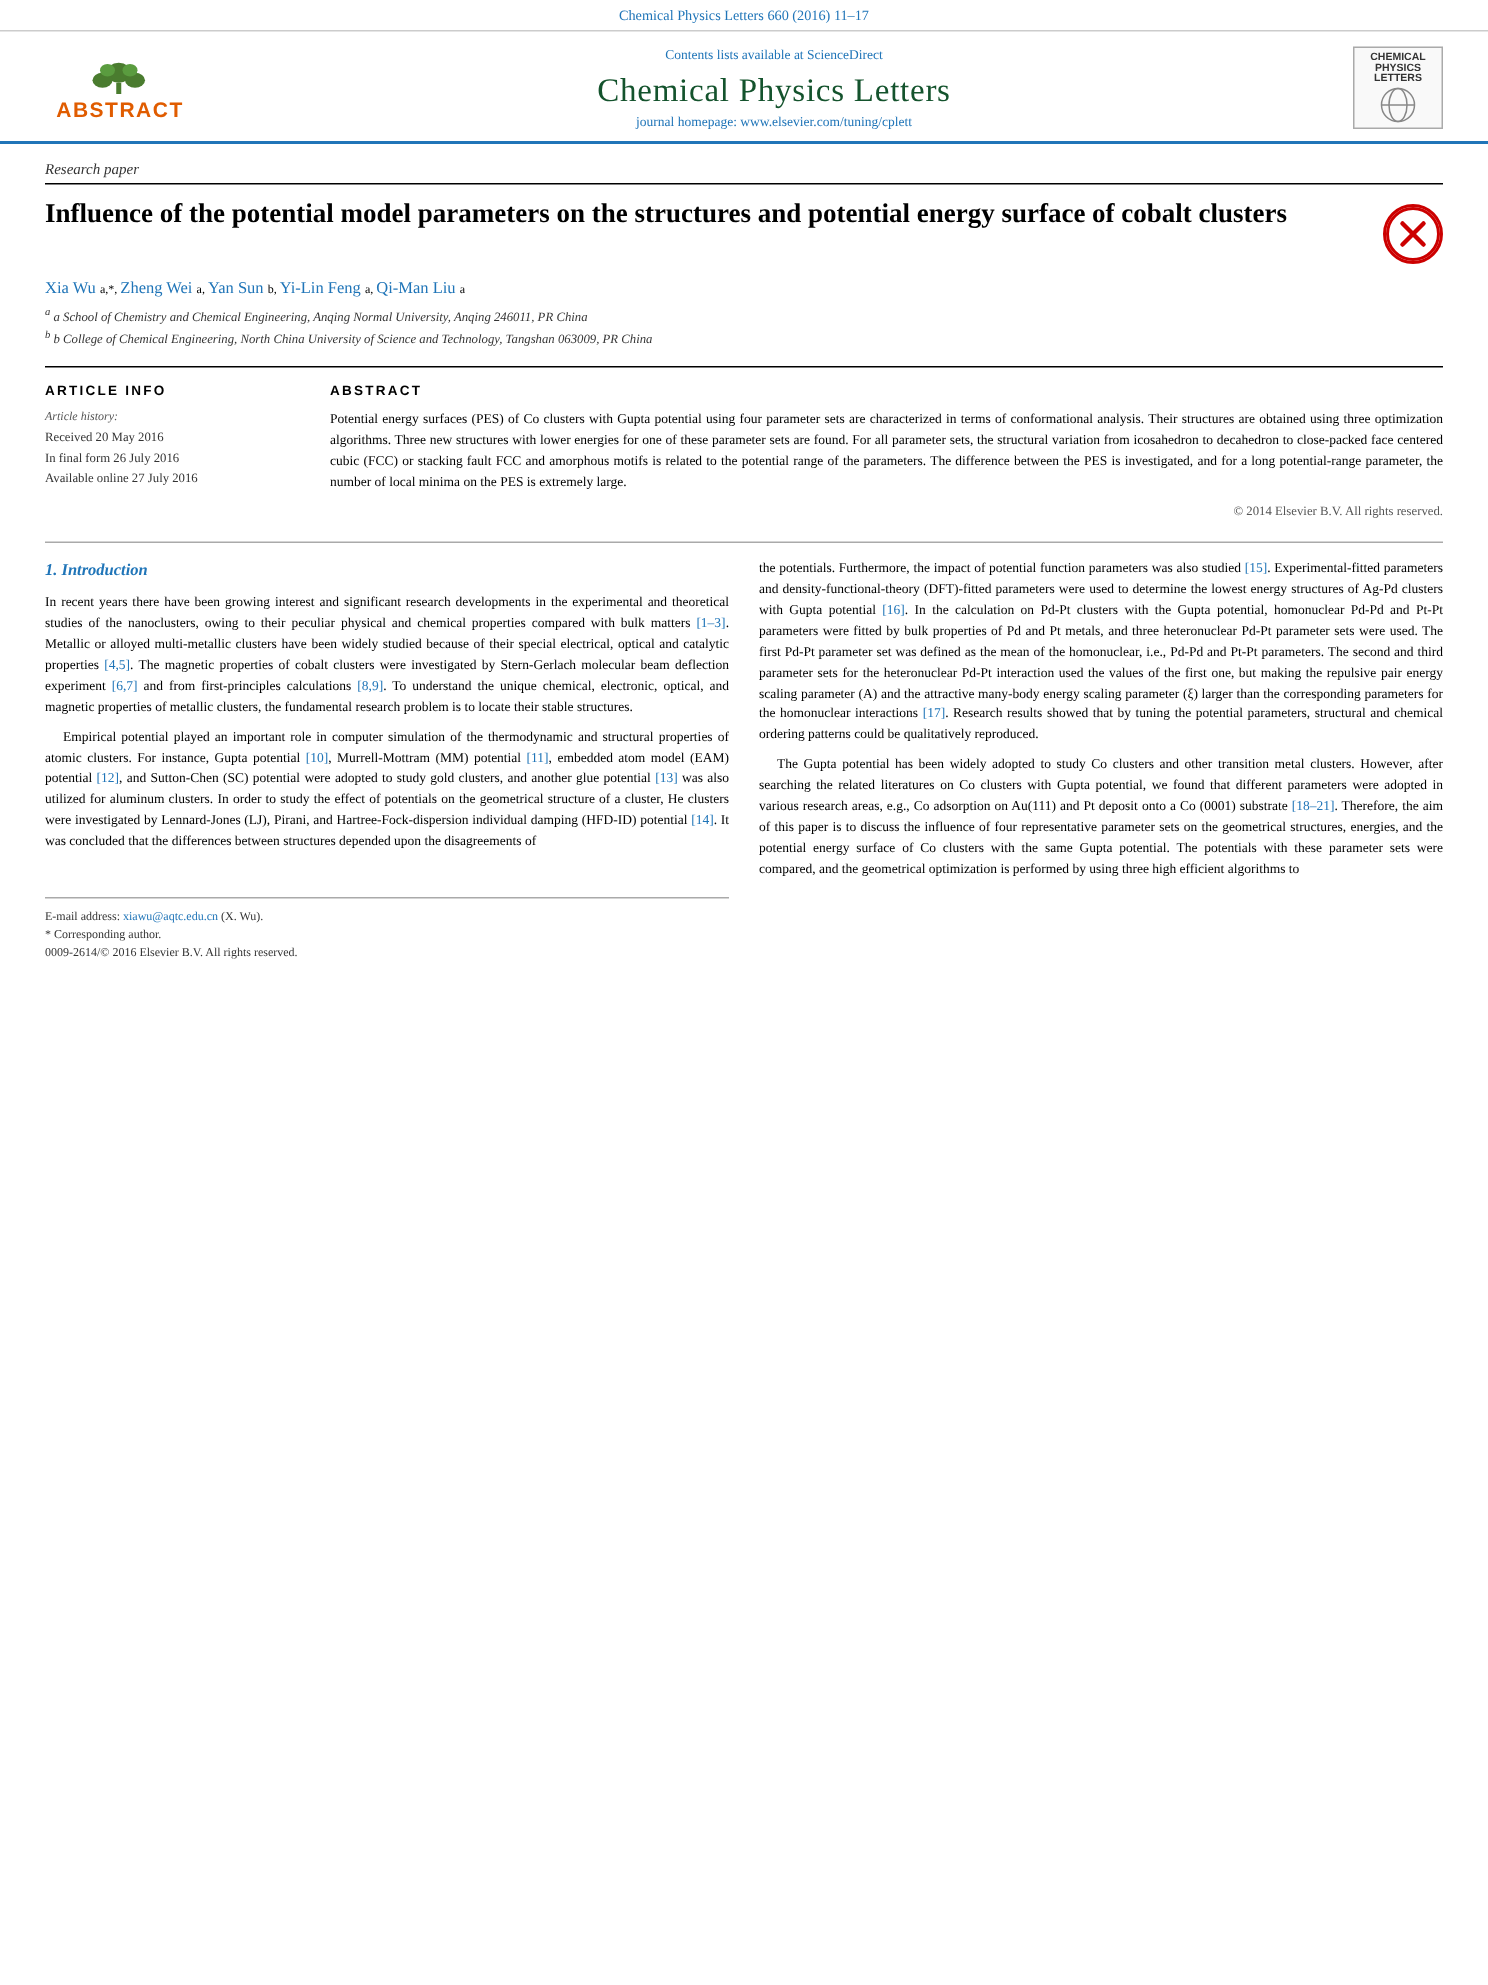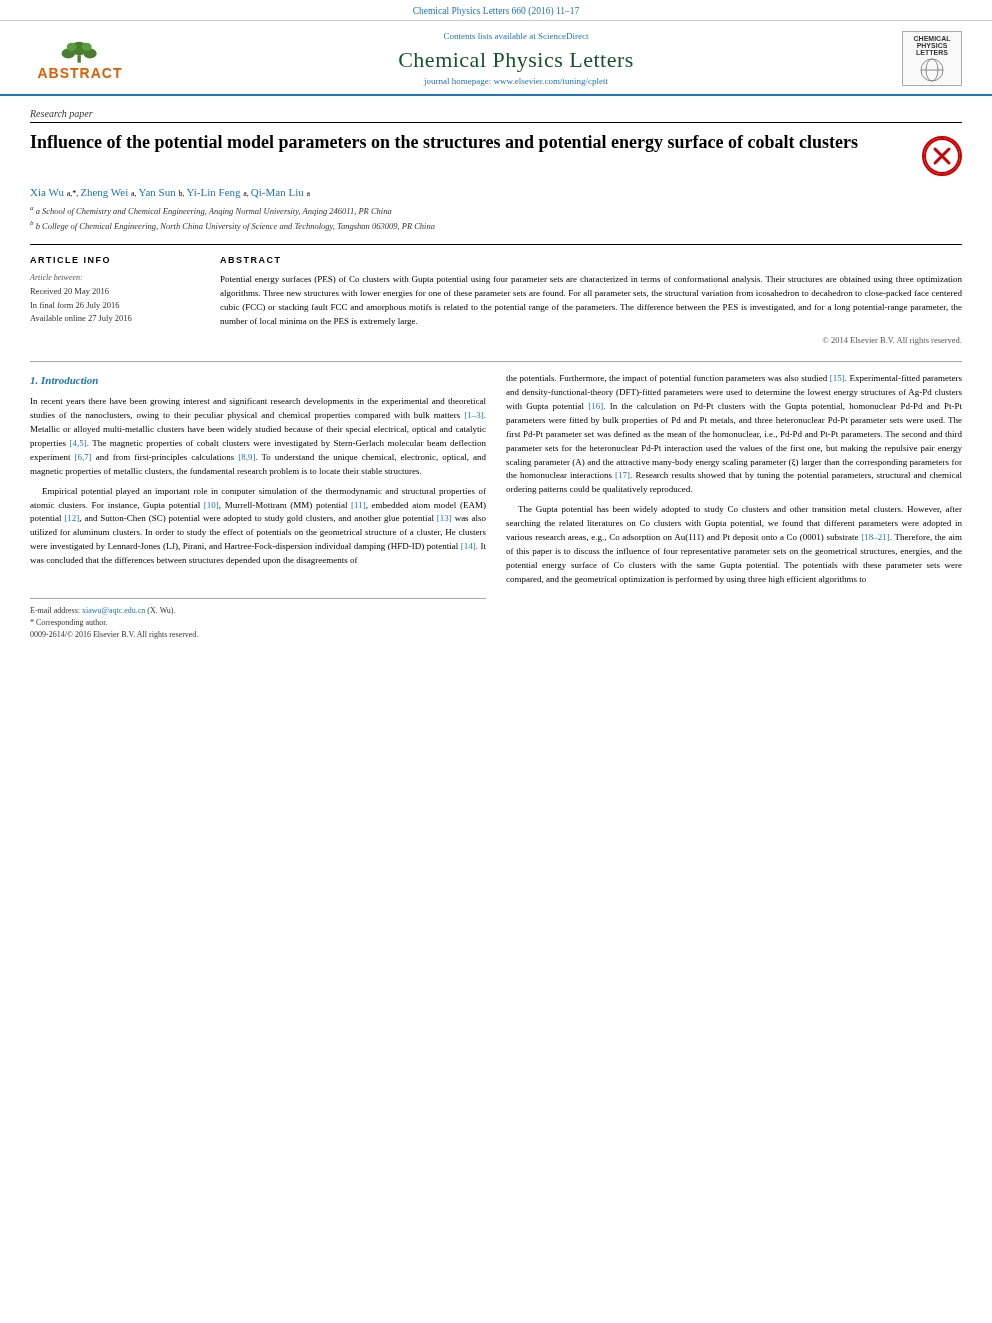--- a/index.html
+++ b/index.html
@@ -333,21 +333,21 @@
 
   <div class="affiliations">
     <div><sup>a</sup> <span>a School of Chemistry and Chemical Engineering, Anqing Normal University, Anqing 246011, PR China</span></div>
     <div><sup>b</sup> <span>b College of Chemical Engineering, North China University of Science and Technology, Tangshan 063009, PR China</span></div>
   </div>
 
   <div class="article-info-abstract">
     <div class="article-info">
       <div class="section-header">ARTICLE INFO</div>
       <div class="article-history">
-        <div class="history-label">Article between:</div>
+        <div class="history-label">Article history:</div>
         <div class="history-item">Received 20 May 2016</div>
         <div class="history-item">In final form 26 July 2016</div>
         <div class="history-item">Available online 27 July 2016</div>
       </div>
     </div>
 
     <div class="abstract-section">
       <div class="section-header">ABSTRACT</div>
       <div class="abstract-text">Potential energy surfaces (PES) of Co clusters with Gupta potential using four parameter sets are characterized in terms of conformational analysis. Their structures are obtained using three optimization algorithms. Three new structures with lower energies for one of these parameter sets are found. For all parameter sets, the structural variation from icosahedron to decahedron to close-packed face centered cubic (FCC) or stacking fault FCC and amorphous motifs is related to the potential range of the parameters. The difference between the PES is investigated, and for a long potential-range parameter, the number of local minima on the PES is extremely large.</div>
       <div class="copyright-line">© 2014 Elsevier B.V. All rights reserved.</div>

